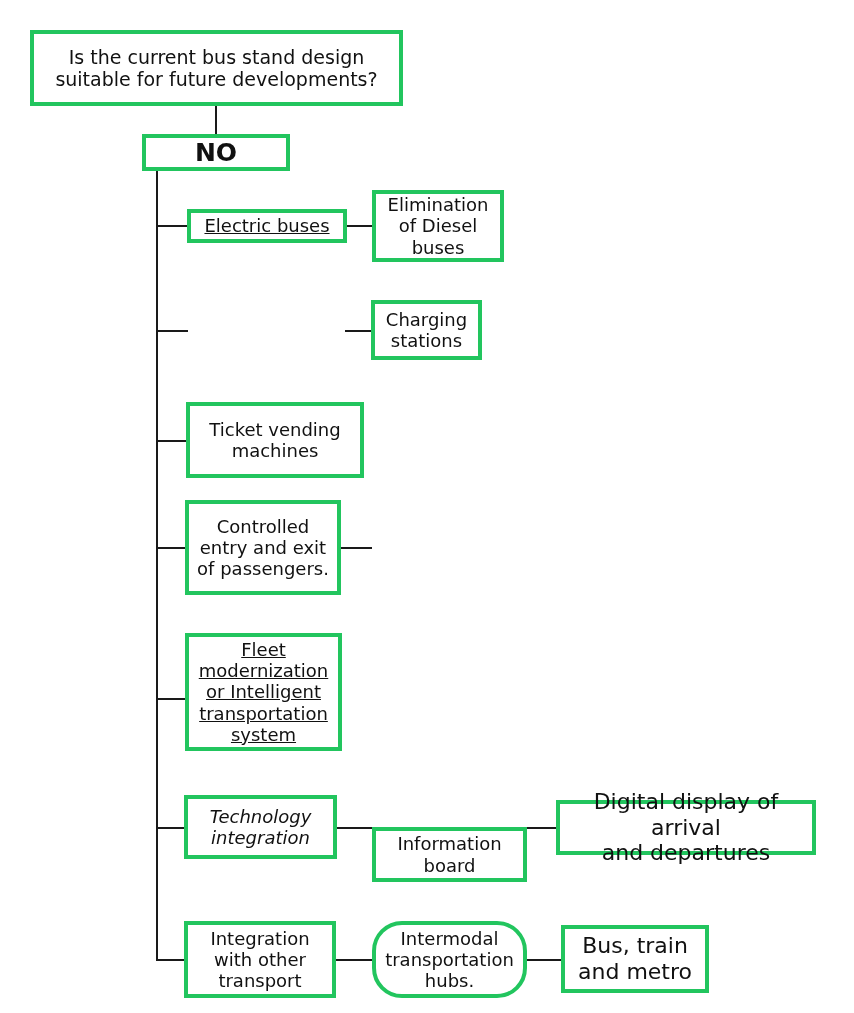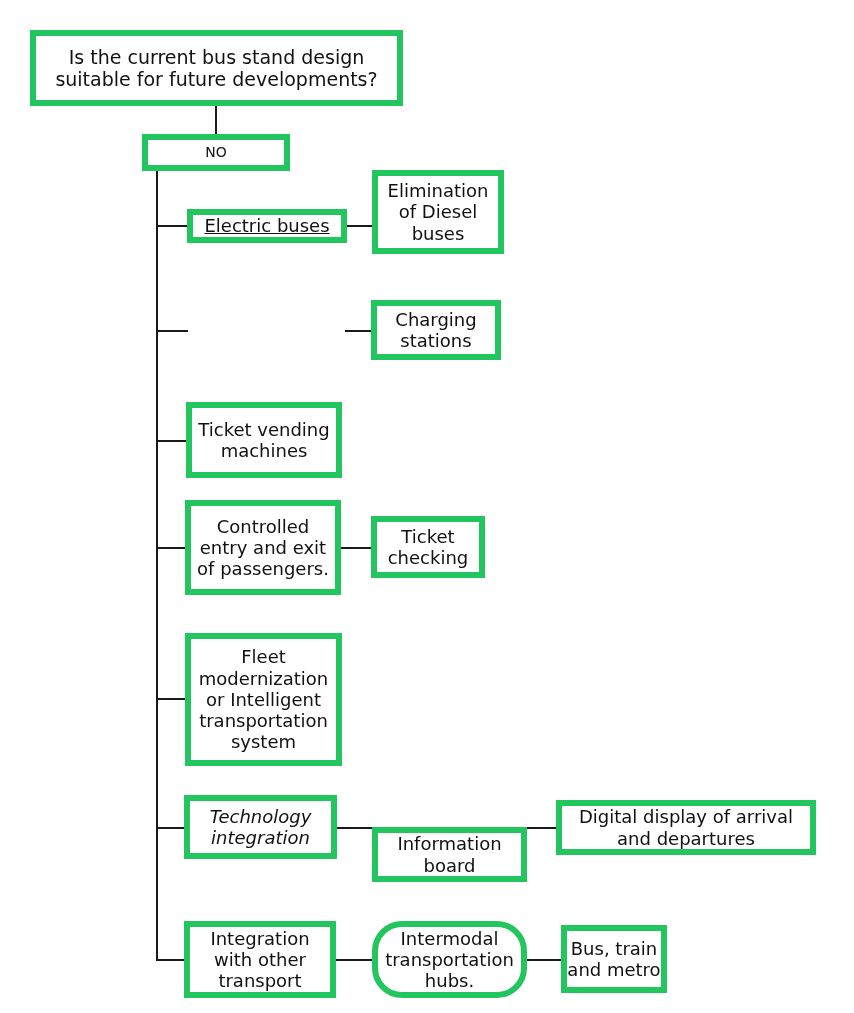--- a/index.html
+++ b/index.html
@@ -11,36 +11,36 @@
     position: relative;
     width: 854px;
     height: 1013px;
     background: #ffffff;
     font-family: "DejaVu Sans", sans-serif;
     overflow: hidden;
   }
   .node {
     position: absolute;
     box-sizing: border-box;
-    border: 6px solid #22c55e;
+    border: 4px solid #22c55e;
     background: #ffffff;
     color: #111111;
     display: flex;
     align-items: center;
     justify-content: center;
     text-align: center;
     line-height: 1.18;
     white-space: pre-line;
     z-index: 3;
   }
   .node.root      { font-size: 19px; }
-  .node.decision  { font-size: 14px; }
+  .node.decision  { font-size: 25px; font-weight: bold; }
   .node.lvl1      { font-size: 18px; }
   .node.lvl2      { font-size: 18px; }
-  .node.lvl3      { font-size: 18px; }
+  .node.lvl3      { font-size: 22px; }
 
   .conn {
     position: absolute;
     background: #1a1a1a;
     z-index: 1;
   }
   .conn.h { height: 2px; }
   .conn.v { width: 2px; }
 </style>
 </head>
@@ -53,43 +53,41 @@
 
   <div class="conn v" style="left:215px; top:106px; height:29px;"></div>
 
   <div class="node decision" style="left:142px; top:134px; width:148px; height:37px;">NO</div>
 
   <div class="conn v" style="left:156px; top:170px; height:791px;"></div>
 
   <div class="conn h" style="left:156px; top:225px; width:32px;"></div>
   <div class="node lvl1" style="left:187px; top:209px; width:160px; height:34px;text-decoration:underline;">Electric buses</div>
   <div class="conn h" style="left:347px; top:225px; width:26px;"></div>
-  <div class="node lvl2" style="left:372px; top:170px; width:132px; height:84px;">Elimination
+  <div class="node lvl2" style="left:372px; top:190px; width:132px; height:72px;">Elimination
 of Diesel
 buses</div>
 
   <div class="conn h" style="left:156px; top:330px; width:32px;"></div>
   <div class="conn h" style="left:345px; top:330px; width:27px;"></div>
-  <div class="node lvl2" style="left:371px; top:300px; width:130px; height:60px;">Charging
+  <div class="node lvl2" style="left:371px; top:300px; width:111px; height:60px;">Charging
 stations</div>
 
   <div class="conn h" style="left:156px; top:440px; width:32px;"></div>
-  <div class="node lvl1" style="left:186px; top:402px; width:156px; height:76px;">Ticket vending
+  <div class="node lvl1" style="left:186px; top:402px; width:178px; height:76px;">Ticket vending
 machines</div>
 
   <div class="conn h" style="left:156px; top:547px; width:31px;"></div>
   <div class="node lvl1" style="left:185px; top:500px; width:156px; height:95px;">Controlled
 entry and exit
 of passengers.</div>
   <div class="conn h" style="left:341px; top:547px; width:31px;"></div>
-  <div class="node lvl2" style="left:371px; top:516px; width:114px; height:62px;">Ticket
-checking</div>
 
   <div class="conn h" style="left:156px; top:698px; width:31px;"></div>
-  <div class="node lvl1" style="left:185px; top:633px; width:157px; height:133px;">Fleet
+  <div class="node lvl1" style="left:185px; top:633px; width:157px; height:118px;text-decoration:underline;">Fleet
 modernization
 or Intelligent
 transportation
 system</div>
 
   <div class="conn h" style="left:156px; top:827px; width:30px;"></div>
   <div class="node lvl1" style="left:184px; top:795px; width:153px; height:64px;font-style:italic;">Technology
 integration</div>
   <div class="conn h" style="left:337px; top:827px; width:36px;"></div>
   <div class="node lvl2" style="left:372px; top:800px; width:155px; height:55px;margin-top:27px;">Information
@@ -100,16 +98,16 @@
 
   <div class="conn h" style="left:156px; top:959px; width:29px;"></div>
   <div class="node lvl1" style="left:184px; top:921px; width:152px; height:77px;">Integration
 with other
 transport</div>
   <div class="conn h" style="left:336px; top:959px; width:37px;"></div>
   <div class="node lvl2" style="left:372px; top:921px; width:155px; height:77px;border-radius:30px;">Intermodal
 transportation
 hubs.</div>
   <div class="conn h" style="left:527px; top:959px; width:35px;"></div>
-  <div class="node lvl3" style="left:561px; top:925px; width:106px; height:68px;">Bus, train
+  <div class="node lvl3" style="left:561px; top:925px; width:148px; height:68px;">Bus, train
 and metro</div>
 
 </div>
 
 </body></html>

